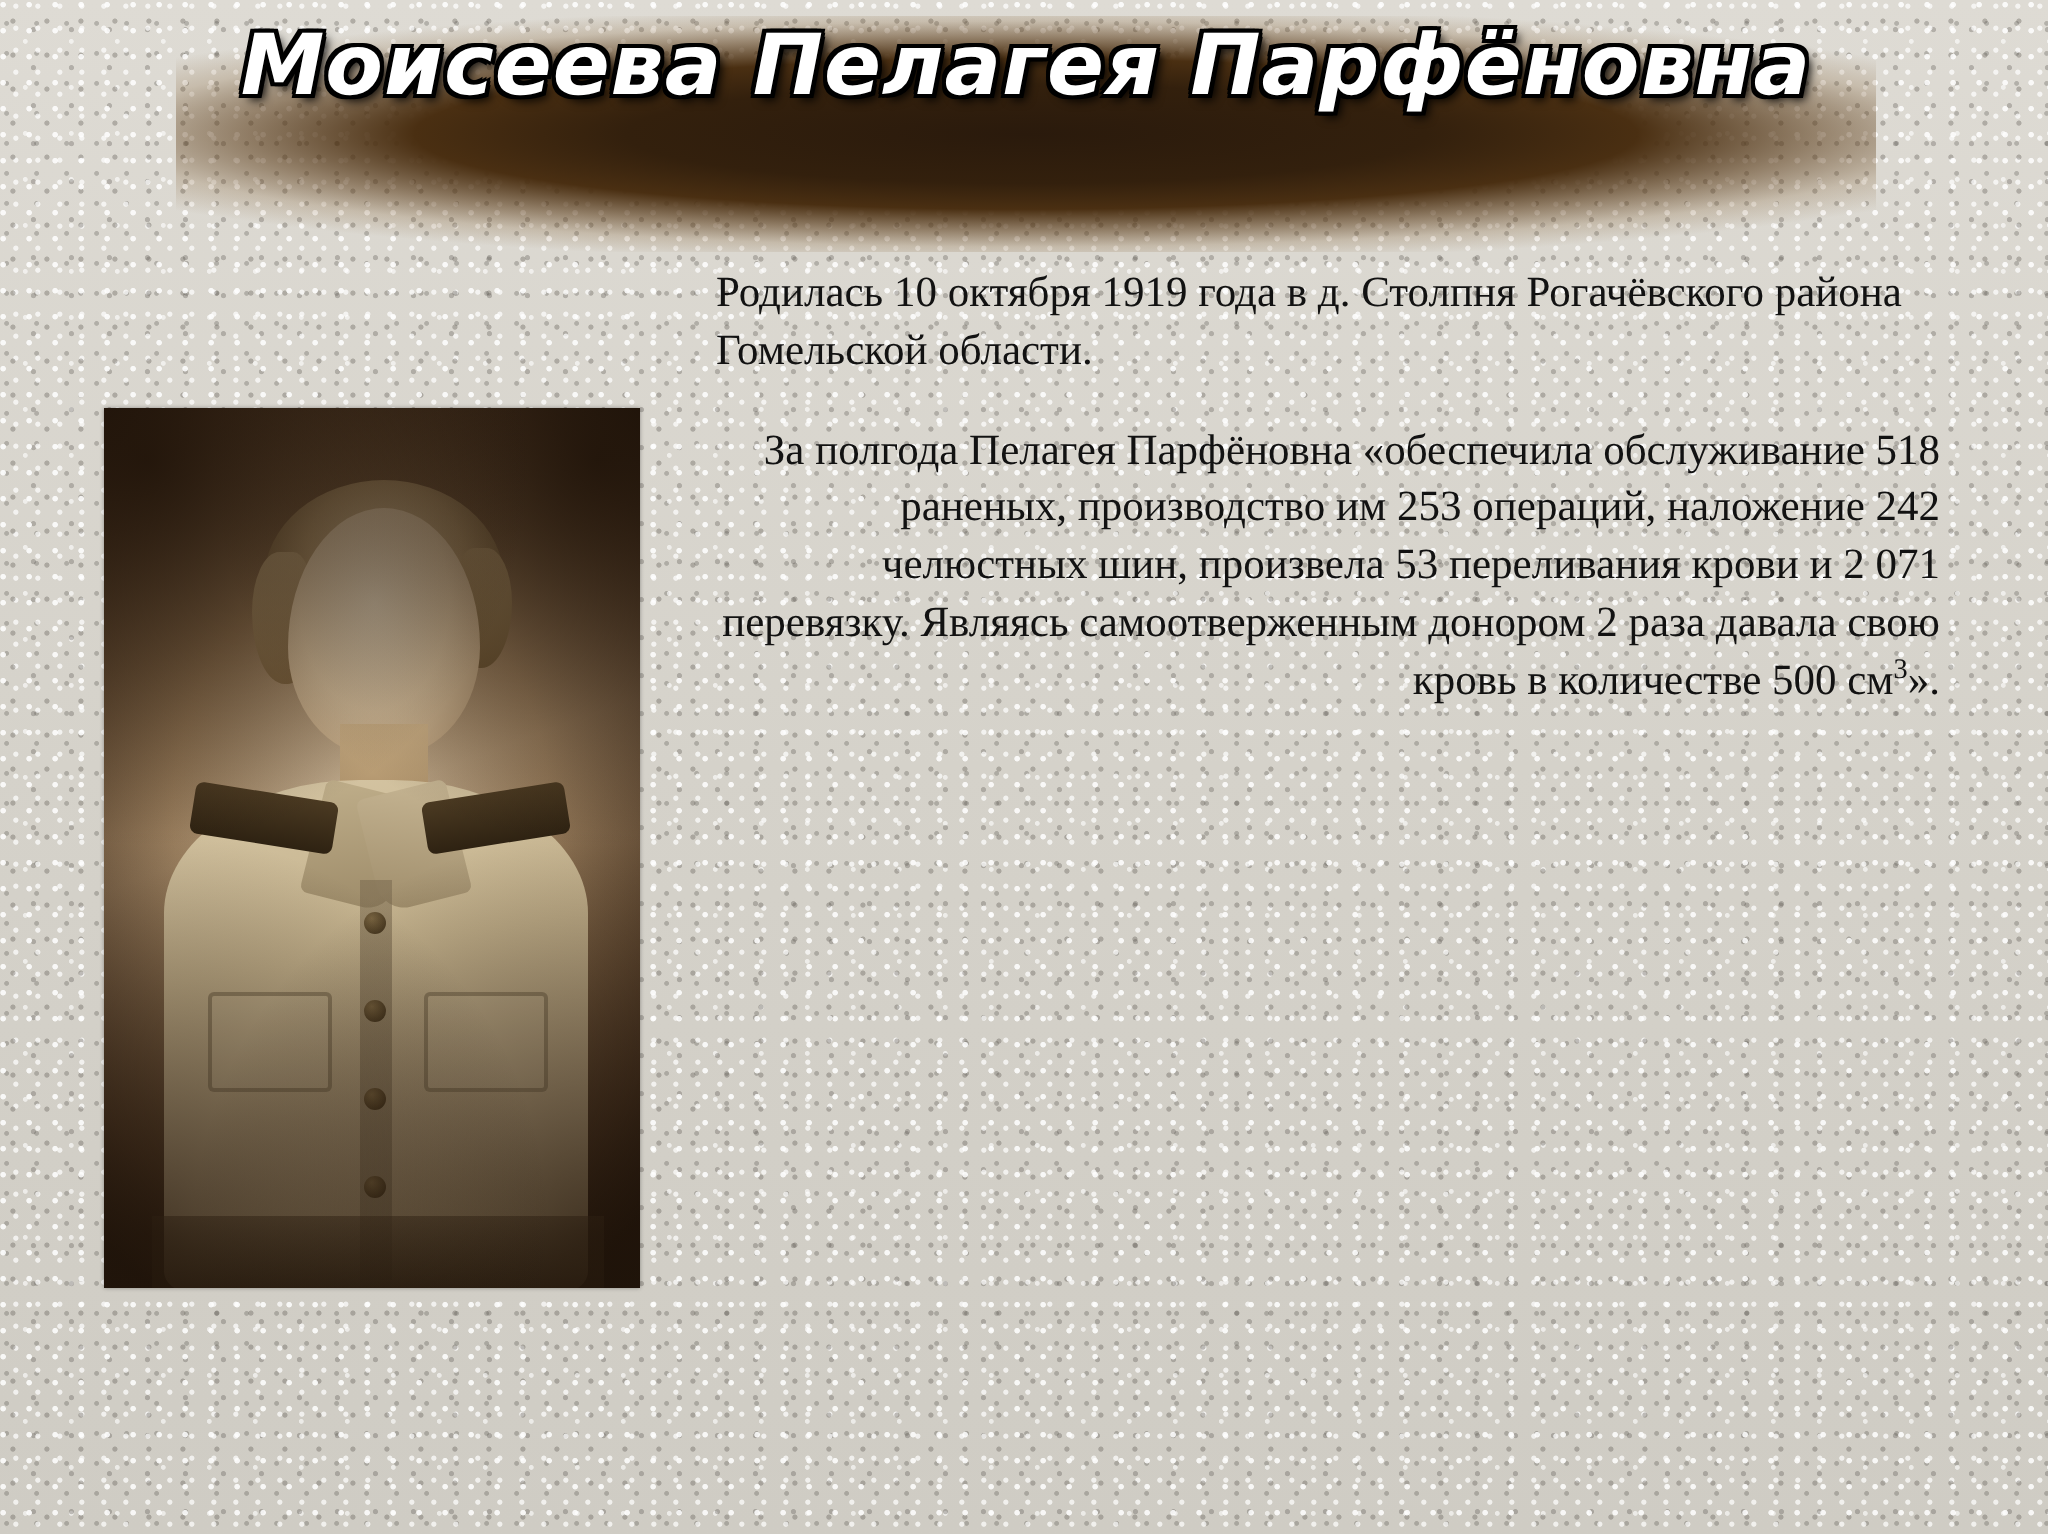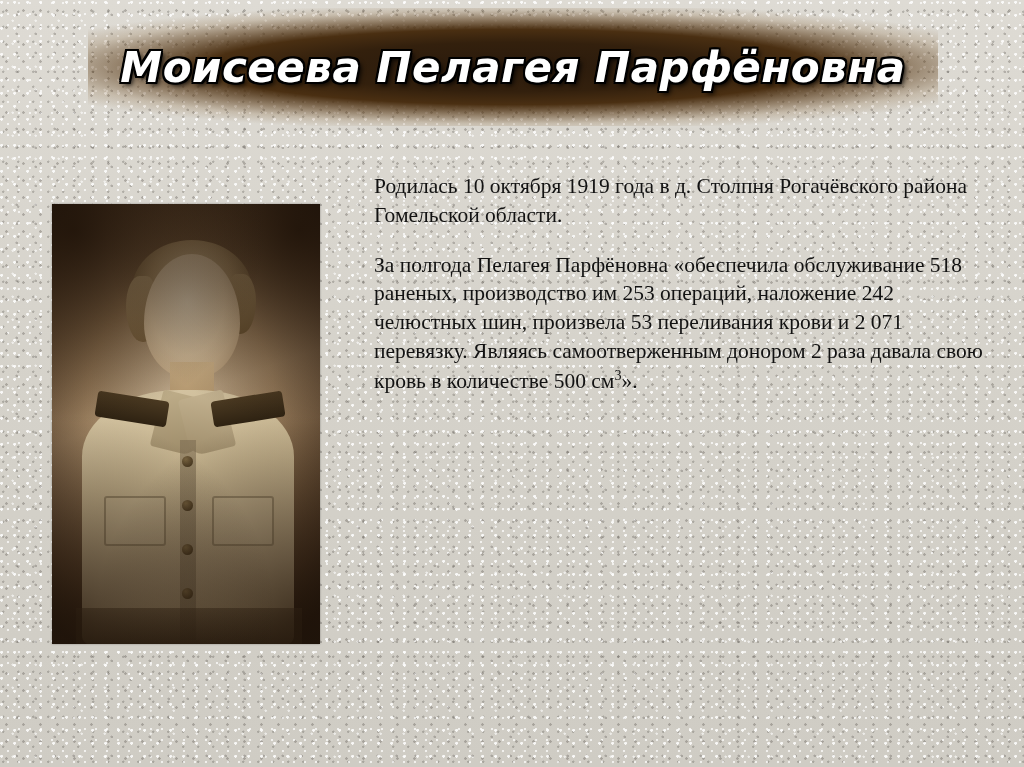--- a/index.html
+++ b/index.html
@@ -40,21 +40,21 @@
     width: 850px;
     height: 118px;
     background: radial-gradient(ellipse 62% 55% at 50% 50%,
                  #2a1a0c 0%,
                  #33200d 38%,
                  #4a2f12 58%,
                  rgba(90,58,22,0.55) 75%,
                  rgba(120,82,34,0.22) 87%,
                  rgba(150,110,55,0.0) 100%);
     display: flex;
-    align-items: center;
+    align-items: flex-start;
     justify-content: center;
   }
   .title-text {
     font-family: "DejaVu Sans", sans-serif;
     font-style: italic;
     font-weight: bold;
     font-size: 42px;
     letter-spacing: 0.5px;
     color: #ffffff;
     text-shadow:
@@ -218,33 +218,32 @@
   .p-lower {
     position: absolute;
     left: 24px; top: 404px;
     width: 226px; height: 40px;
     background: linear-gradient(180deg, rgba(74,58,38,0.55), rgba(44,32,18,0.9));
   }
 
   
   .text-col {
     position: absolute;
-    left: 374px;
+    left: 358px;
     top: 132px;
     width: 612px;
-    margin-top: 40px;
   }
   .para {
     font-size: 21.5px;
     line-height: 1.34;
     color: #121212;
     margin: 0 0 21px 0;
     text-align: left;
   }
-  .para:last-child { margin-bottom: 0; }
+  .para:last-child { margin-bottom: 0; text-align: right; }
   sup { font-size: 0.66em; vertical-align: super; }
 </style>
 </head>
 <body>
 
 <div class="slide">
 
   <div class="title-banner">
     <div class="title-text">Моисеева Пелагея Парфёновна</div>
   </div>

